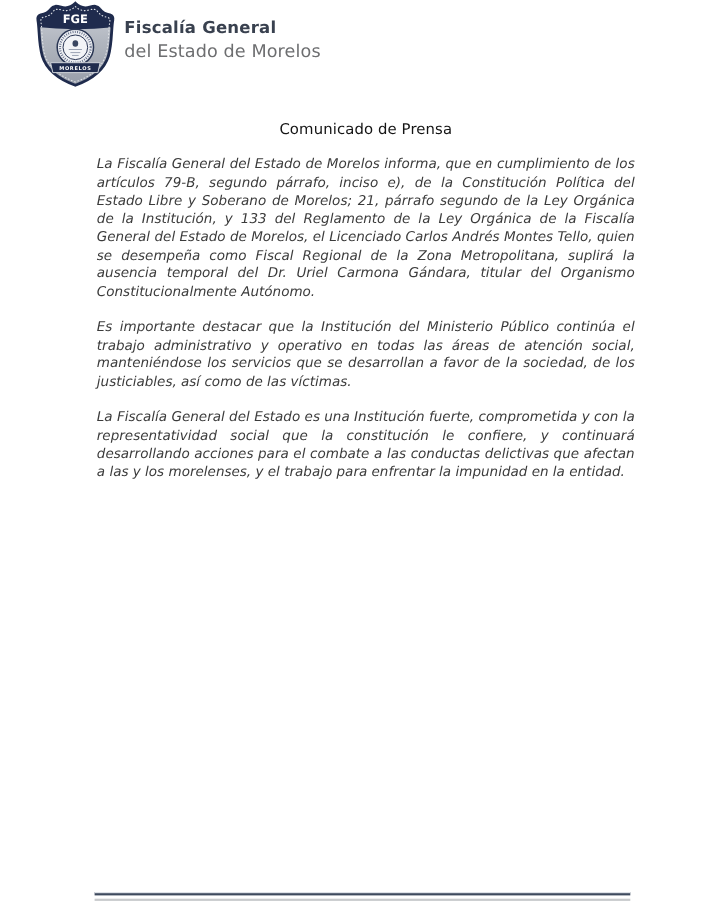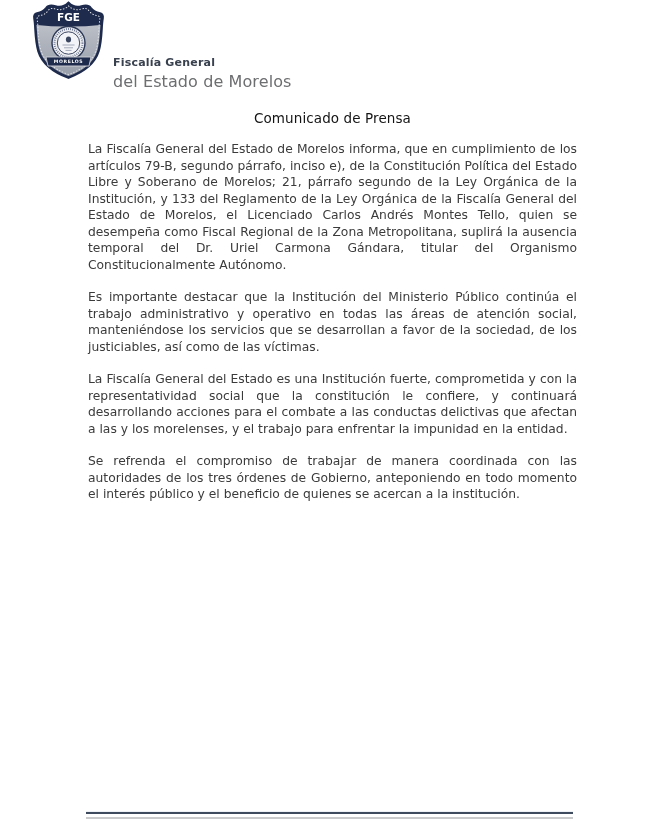--- a/index.html
+++ b/index.html
@@ -3,31 +3,32 @@
 <meta charset="utf-8">
 <style>
   html,body{margin:0;padding:0;}
   body{
     width:650px;height:840px;position:relative;background:#ffffff;
     font-family:"DejaVu Sans","Liberation Sans",sans-serif;
     overflow:hidden;
   }
   .logo{position:absolute;left:32px;top:1px;width:73px;height:78px;}
   .header-text{position:absolute;left:113px;top:16px;}
-  .org-name{font-size:11px;font-weight:bold;color:#39414f;letter-spacing:.2px;margin-top:40px;}
+  .org-name{font-size:15px;font-weight:bold;color:#39414f;letter-spacing:.2px;}
   .org-subtitle{font-size:16px;color:#6d6e70;margin-top:3px;letter-spacing:.1px;}
   .doc-title{
     position:absolute;left:88px;top:110px;width:489px;
     text-align:center;font-size:13.5px;font-weight:normal;color:#141414;
     letter-spacing:.1px;
   }
   .doc-body{
     position:absolute;left:88px;top:141px;width:489px;
     font-size:12.3px;line-height:16.5px;color:#3b3b3b;
     text-align:justify;
+    font-style:italic;
   }
   .doc-body p{margin:0 0 16px 0;}
   .footer-rule-dark{
     position:absolute;left:86px;top:811px;width:487px;height:2px;
     background:#3e4a5e;border-top:1px solid #eef1f5;
   }
   .footer-rule-light{
     position:absolute;left:86px;top:817px;width:487px;height:2px;
     background:#c8cacc;
   }
@@ -78,17 +79,16 @@
   <div class="org-name">Fiscalía General</div>
   <div class="org-subtitle">del Estado de Morelos</div>
 </div>
 
 <div class="doc-title">Comunicado de Prensa</div>
 
 <div class="doc-body">
   <p>La Fiscalía General del Estado de Morelos informa, que en cumplimiento de los artículos 79-B, segundo párrafo, inciso e), de la Constitución Política del Estado Libre y Soberano de Morelos; 21, párrafo segundo de la Ley Orgánica de la Institución, y 133 del Reglamento de la Ley Orgánica de la Fiscalía General del Estado de Morelos, el Licenciado Carlos Andrés Montes Tello, quien se desempeña como Fiscal Regional de la Zona Metropolitana, suplirá la ausencia temporal del Dr. Uriel Carmona Gándara, titular del Organismo Constitucionalmente Autónomo.</p>
   <p>Es importante destacar que la Institución del Ministerio Público continúa el trabajo administrativo y operativo en todas las áreas de atención social, manteniéndose los servicios que se desarrollan a favor de la sociedad, de los justiciables, así como de las víctimas.</p>
   <p>La Fiscalía General del Estado es una Institución fuerte, comprometida y con la representatividad social que la constitución le confiere, y continuará desarrollando acciones para el combate a las conductas delictivas que afectan a las y los morelenses, y el trabajo para enfrentar la impunidad en la entidad.</p>
-  <p>Se refrenda el compromiso de trabajar de manera coordinada con las autoridades de los tres órdenes de Gobierno, anteponiendo en todo momento el interés público y el beneficio de quienes se acercan a la institución.</p>
 </div>
 
 <div class="footer-rule-dark"></div>
 <div class="footer-rule-light"></div>
 
 </body></html>

